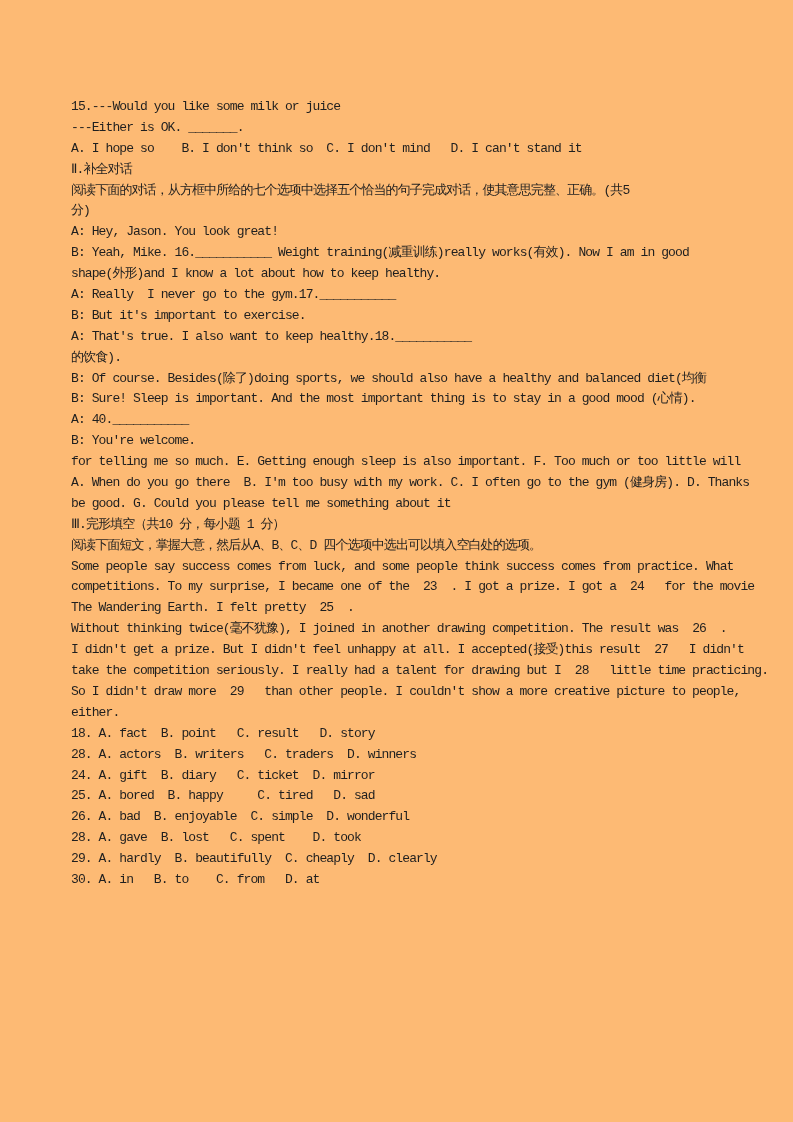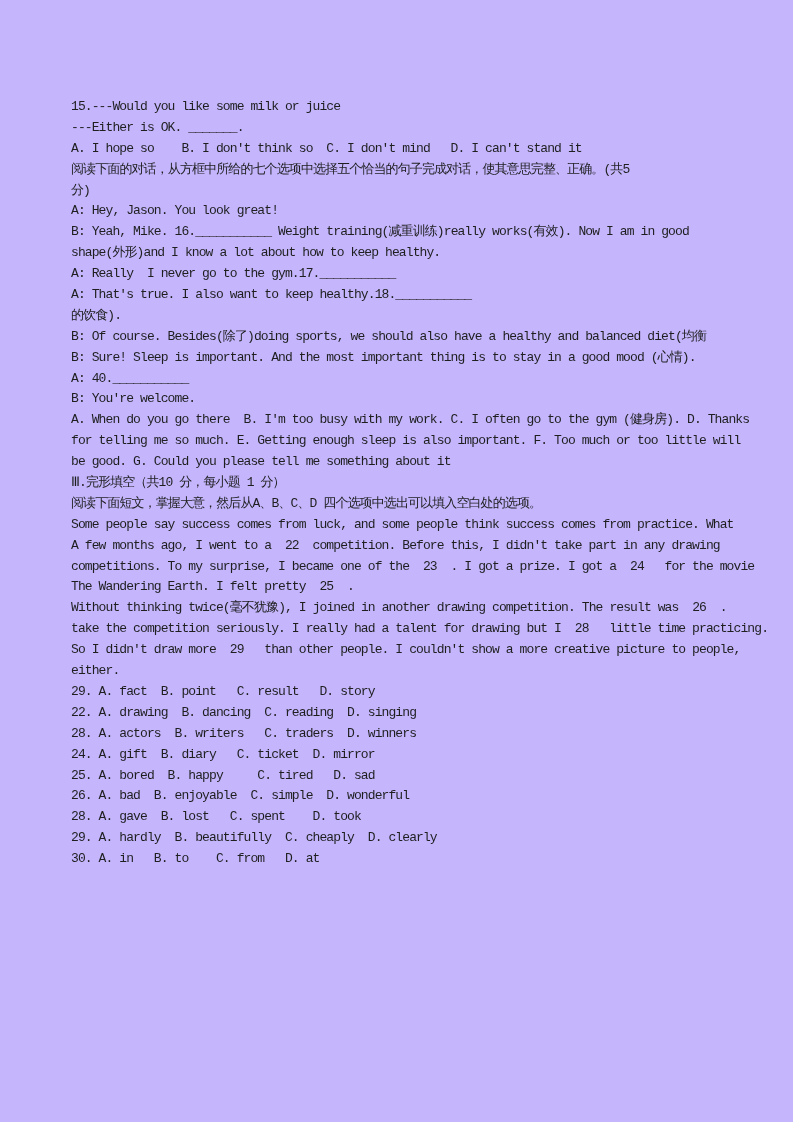--- a/index.html
+++ b/index.html
@@ -4,21 +4,21 @@
 <style>
   html, body {
     margin: 0;
     padding: 0;
     background: #ffffff;
   }
   .page {
     position: relative;
     width: 793px;
     height: 1122px;
-    background: #c4b5fd;
+    background: #fdba74;
     overflow: hidden;
     font-family: "Liberation Mono", "DejaVu Sans Mono", monospace;
     color: #1f1f1f;
   }
   .text-block {
     position: absolute;
     left: 71px;
     top: 97px;
     width: 668px;
   }
@@ -32,47 +32,48 @@
   }
 </style>
 </head>
 <body>
 
 <div class="page">
   <div class="text-block" id="lines-container">
       <div class="line">15.---Would you like some milk or juice</div>
       <div class="line">---Either is OK. _______.</div>
       <div class="line">A. I hope so    B. I don't think so  C. I don't mind   D. I can't stand it</div>
+      <div class="line">Ⅱ.补全对话</div>
       <div class="line">阅读下面的对话，从方框中所给的七个选项中选择五个恰当的句子完成对话，使其意思完整、正确。(共5</div>
       <div class="line">分)</div>
       <div class="line">A: Hey, Jason. You look great!</div>
       <div class="line">B: Yeah, Mike. 16.___________ Weight training(减重训练)really works(有效). Now I am in good</div>
       <div class="line">shape(外形)and I know a lot about how to keep healthy.</div>
       <div class="line">A: Really  I never go to the gym.17.___________</div>
+      <div class="line">B: But it's important to exercise.</div>
       <div class="line">A: That's true. I also want to keep healthy.18.___________</div>
       <div class="line">的饮食).</div>
       <div class="line">B: Of course. Besides(除了)doing sports, we should also have a healthy and balanced diet(均衡</div>
       <div class="line">B: Sure! Sleep is important. And the most important thing is to stay in a good mood (心情).</div>
       <div class="line">A: 40.___________</div>
       <div class="line">B: You're welcome.</div>
+      <div class="line">for telling me so much. E. Getting enough sleep is also important. F. Too much or too little will</div>
       <div class="line">A. When do you go there  B. I'm too busy with my work. C. I often go to the gym (健身房). D. Thanks</div>
-      <div class="line">for telling me so much. E. Getting enough sleep is also important. F. Too much or too little will</div>
       <div class="line">be good. G. Could you please tell me something about it</div>
       <div class="line">Ⅲ.完形填空（共10 分，每小题 1 分）</div>
       <div class="line">阅读下面短文，掌握大意，然后从A、B、C、D 四个选项中选出可以填入空白处的选项。</div>
       <div class="line">Some people say success comes from luck, and some people think success comes from practice. What</div>
-      <div class="line">A few months ago, I went to a  22  competition. Before this, I didn't take part in any drawing</div>
       <div class="line">competitions. To my surprise, I became one of the  23  . I got a prize. I got a  24   for the movie</div>
       <div class="line">The Wandering Earth. I felt pretty  25  .</div>
       <div class="line">Without thinking twice(毫不犹豫), I joined in another drawing competition. The result was  26  .</div>
+      <div class="line">I didn't get a prize. But I didn't feel unhappy at all. I accepted(接受)this result  27   I didn't</div>
       <div class="line">take the competition seriously. I really had a talent for drawing but I  28   little time practicing.</div>
       <div class="line">So I didn't draw more  29   than other people. I couldn't show a more creative picture to people,</div>
       <div class="line">either.</div>
-      <div class="line">29. A. fact  B. point   C. result   D. story</div>
-      <div class="line">22. A. drawing  B. dancing  C. reading  D. singing</div>
+      <div class="line">18. A. fact  B. point   C. result   D. story</div>
       <div class="line">28. A. actors  B. writers   C. traders  D. winners</div>
       <div class="line">24. A. gift  B. diary   C. ticket  D. mirror</div>
       <div class="line">25. A. bored  B. happy     C. tired   D. sad</div>
       <div class="line">26. A. bad  B. enjoyable  C. simple  D. wonderful</div>
       <div class="line">28. A. gave  B. lost   C. spent    D. took</div>
       <div class="line">29. A. hardly  B. beautifully  C. cheaply  D. clearly</div>
       <div class="line">30. A. in   B. to    C. from   D. at</div>
     </div>
 </div>
 

